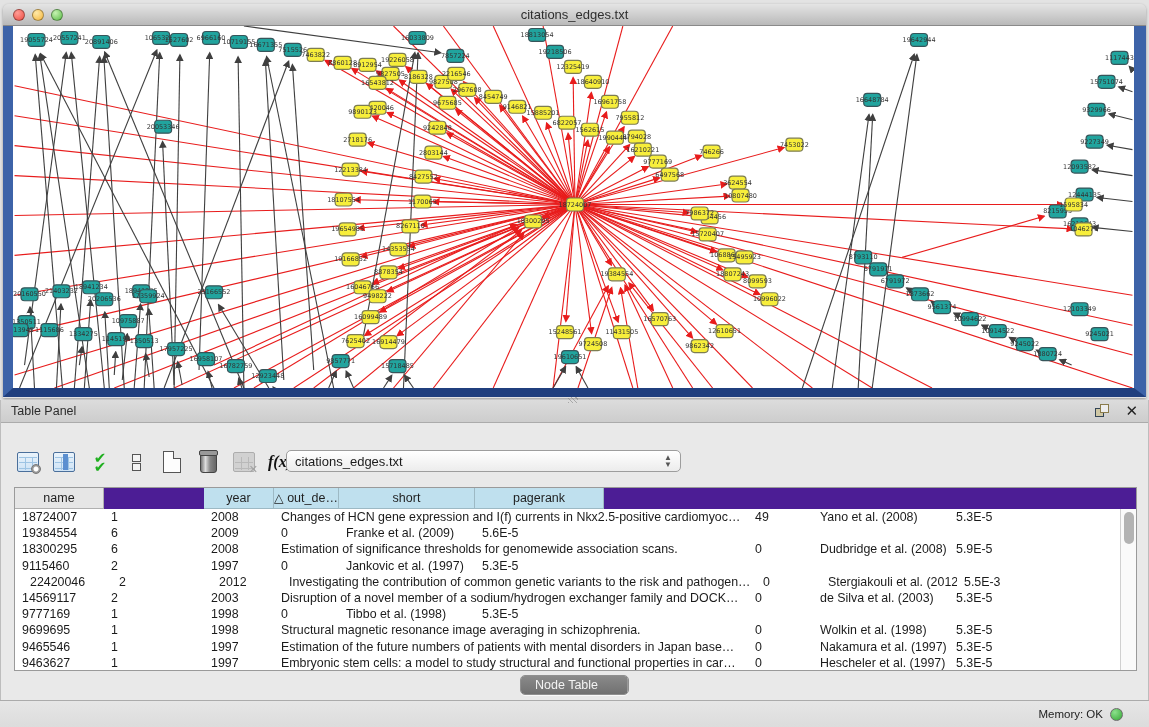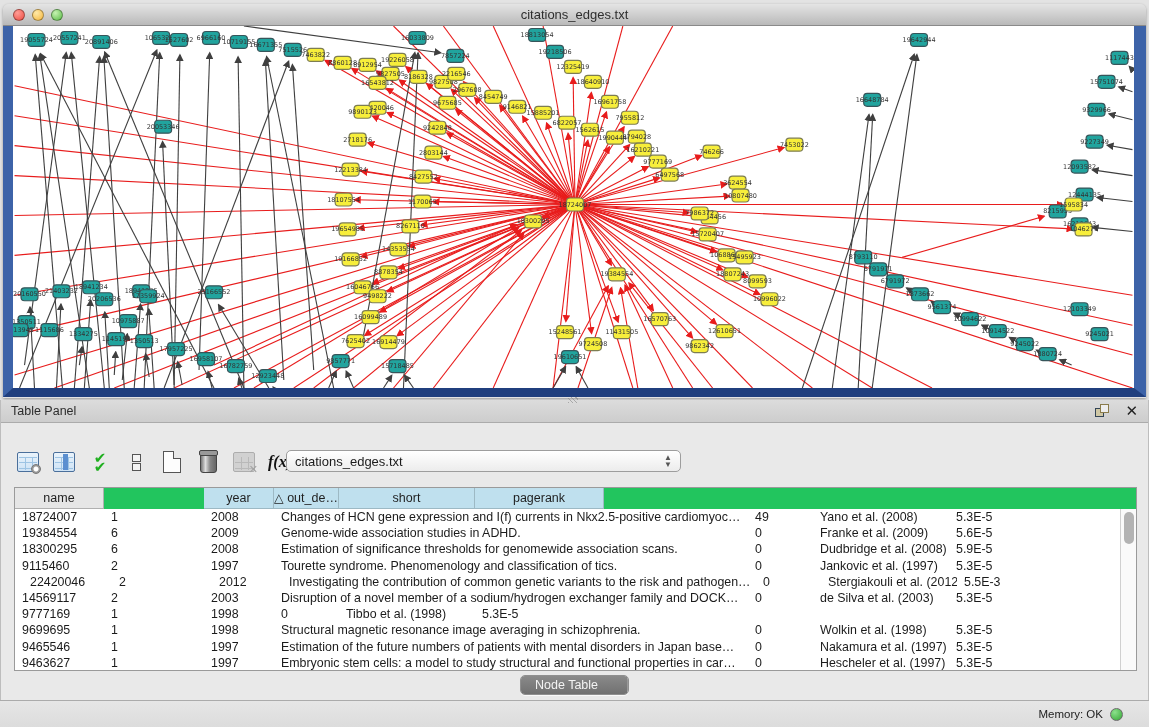--- a/index.html
+++ b/index.html
@@ -65,21 +65,21 @@
   .fx { font-family:"Liberation Serif","DejaVu Serif",serif; font-style:italic; font-weight:bold; font-size:16px; color:#111; }
 
   .dropdown { position:absolute; left:285px; top:50px; width:395px; height:22px;
     border:1px solid #9d9d9d; border-radius:5px; background:linear-gradient(#ffffff,#ececec);
     display:flex; align-items:center; padding:0 8px; cursor:pointer;
     box-shadow:inset 0 1px 0 #fff; }
   .dropdown .val { flex:1; font-size:13px; color:#1c1c1c; }
   .dd-arrows { font-size:8px; color:#555; line-height:7px; text-align:center; }
 
   
-  .tbl-wrap { position:absolute; left:13px; top:87px; width:1123px; height:184px; background:#22c55e; border:1px solid #9a9a9a; }
+  .tbl-wrap { position:absolute; left:13px; top:87px; width:1123px; height:184px; background:#4c1d95; border:1px solid #9a9a9a; }
   .tbl-header { display:flex; height:21px; }
   .th { font-size:12.5px; color:#1f1f1f; text-align:center; line-height:20px;
     background:#bfe0ee; border-right:1px solid #9db9c4; border-bottom:1px solid #9db9c4; overflow:hidden; white-space:nowrap; cursor:pointer; }
   .th.first { background:#e6e6e6; border-right:1px solid #b0b0b0; border-bottom:1px solid #b0b0b0; }
   .tbl-body { position:absolute; top:21px; left:0; right:16px; bottom:0; overflow:hidden; }
   .tr { display:flex; height:16.2px; background:#fff; cursor:default; }
   .td { font-size:12.4px; color:#1b1b1b; line-height:16px; white-space:nowrap; overflow:hidden; padding-left:7px; }
   .vscroll { position:absolute; top:21px; right:0; bottom:0; width:16px; background:#fafafa; border-left:1px solid #d0d0d0; }
   .vthumb { position:absolute; top:3px; left:2.5px; width:10px; height:32px; border-radius:6px; background:#b3b3b3; }
 
@@ -858,39 +858,37 @@
           <div class="td" style="width: 70px;">2008</div>
           <div class="td" style="width: 474px;">Changes of HCN gene expression and I(f) currents in Nkx2.5-positive cardiomyoc…</div>
           <div class="td" style="width: 65px;">49</div>
           <div class="td" style="width: 136px;">Yano et al. (2008)</div>
           <div class="td" style="width: 129px;">5.3E-5</div>
         </div>
         <div class="tr">
           <div class="td" style="width: 89px;">19384554</div>
           <div class="td" style="width: 100px;">6</div>
           <div class="td" style="width: 70px;">2009</div>
-          <div class="td" style="width: 474px;">Genome-wide association studies in ADHD.</div>
           <div class="td" style="width: 65px;">0</div>
           <div class="td" style="width: 136px;">Franke et al. (2009)</div>
           <div class="td" style="width: 129px;">5.6E-5</div>
         </div>
         <div class="tr">
           <div class="td" style="width: 89px;">18300295</div>
           <div class="td" style="width: 100px;">6</div>
           <div class="td" style="width: 70px;">2008</div>
           <div class="td" style="width: 474px;">Estimation of significance thresholds for genomewide association scans.</div>
           <div class="td" style="width: 65px;">0</div>
           <div class="td" style="width: 136px;">Dudbridge et al. (2008)</div>
           <div class="td" style="width: 129px;">5.9E-5</div>
         </div>
         <div class="tr">
           <div class="td" style="width: 89px;">9115460</div>
           <div class="td" style="width: 100px;">2</div>
           <div class="td" style="width: 70px;">1997</div>
-          <div class="td" style="width: 474px;">Tourette syndrome. Phenomenology and classification of tics.</div>
           <div class="td" style="width: 65px;">0</div>
           <div class="td" style="width: 136px;">Jankovic et al. (1997)</div>
           <div class="td" style="width: 129px;">5.3E-5</div>
         </div>
         <div class="tr">
           <div class="td" style="width: 89px; margin-left: 8px;">22420046</div>
           <div class="td" style="width: 100px;">2</div>
           <div class="td" style="width: 70px;">2012</div>
           <div class="td" style="width: 474px;">Investigating the contribution of common genetic variants to the risk and pathogen…</div>
           <div class="td" style="width: 65px;">0</div>

